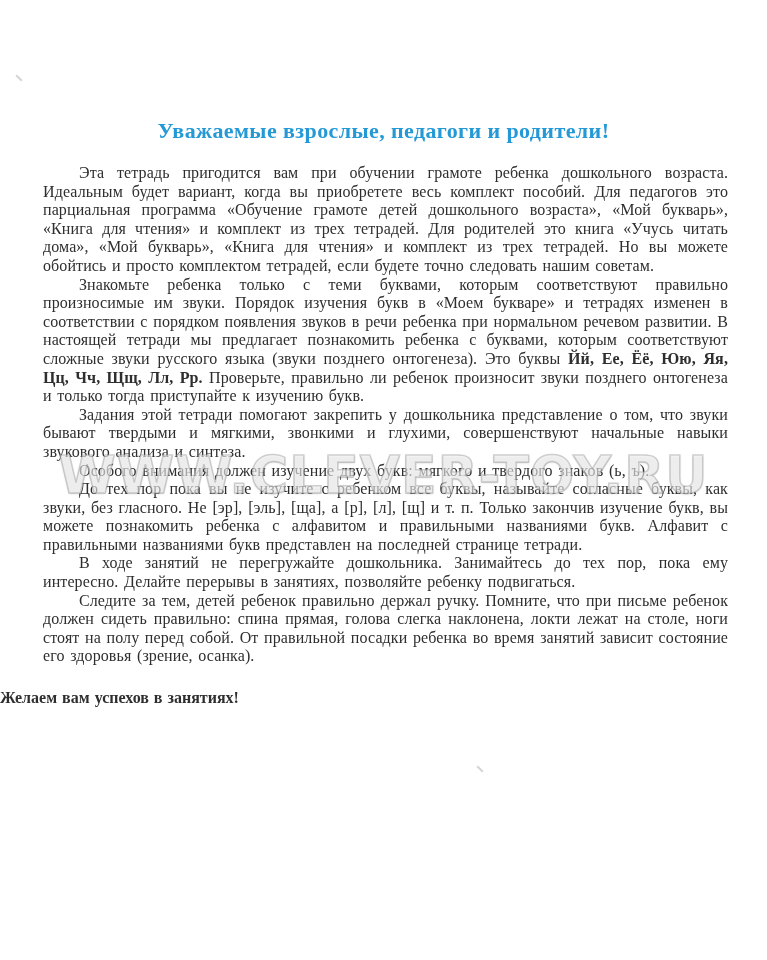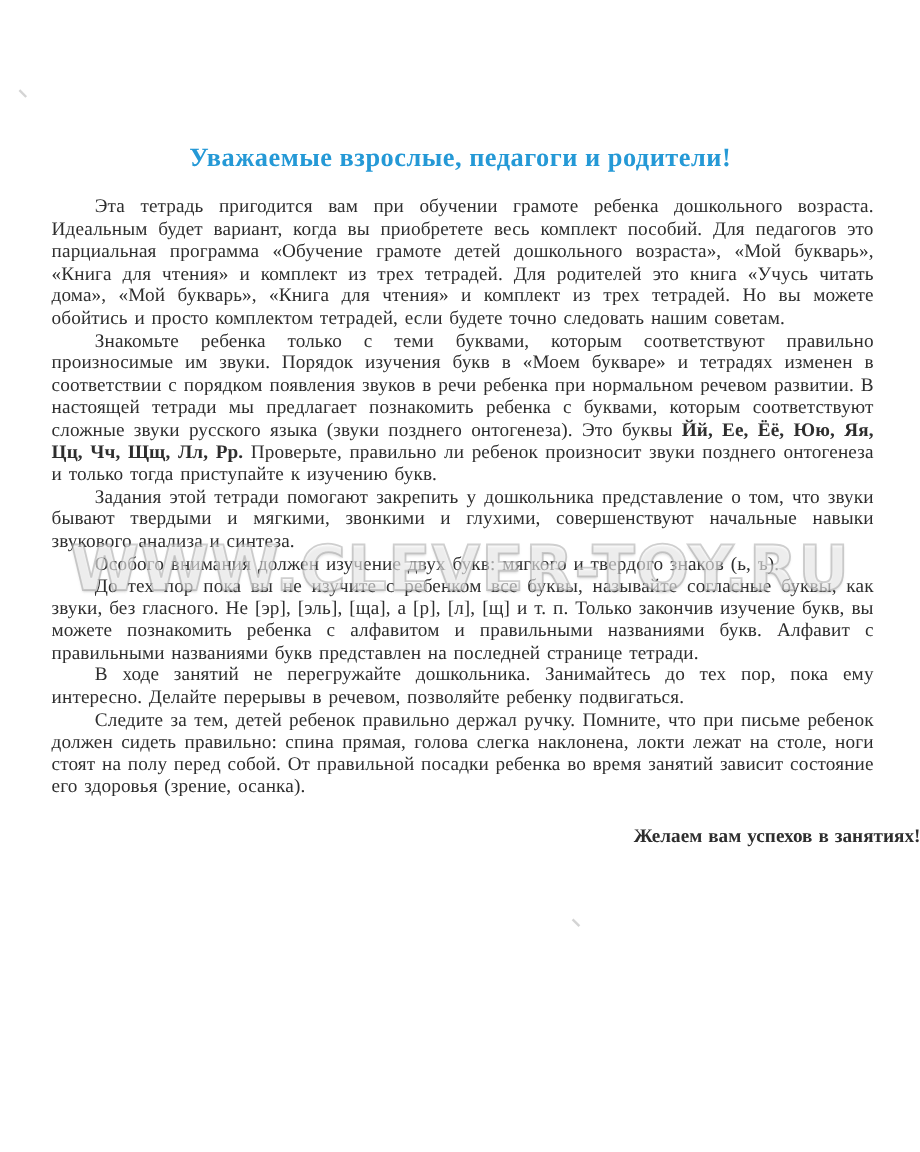--- a/index.html
+++ b/index.html
@@ -38,21 +38,21 @@
     margin: 0;
     text-indent: 36px;
     word-spacing: 1.5px;
     letter-spacing: 0.1px;
   }
   .bold-run {
     font-weight: bold;
   }
   .closing {
     margin: 22px 0 0 0;
-    text-align: right;
+    text-align: left;
     font-size: 16px;
     line-height: 19px;
     font-weight: bold;
     color: #2e2e2e;
     word-spacing: 1px;
   }
   .watermark {
     position: absolute;
     top: 446px;
     left: 0;
@@ -81,21 +81,21 @@
 <div class="page">
 
   <h1 class="title">Уважаемые взрослые, педагоги и родители!</h1>
 
   <div class="body-text">
     <p>Эта тетрадь пригодится вам при обучении грамоте ребенка дошкольного возраста. Идеальным будет вариант, когда вы приобретете весь комплект пособий. Для педагогов это парциальная программа «Обучение грамоте детей дошкольного возраста», «Мой букварь», «Книга для чтения» и комплект из трех тетрадей. Для родителей это книга «Учусь читать дома», «Мой букварь», «Книга для чтения» и комплект из трех тетрадей. Но вы можете обойтись и просто комплектом тетрадей, если будете точно следовать нашим советам.</p>
     <p><span>Знакомьте ребенка только с теми буквами, которым соответствуют правильно произносимые им звуки. Порядок изучения букв в «Моем букваре» и тетрадях изменен в соответствии с порядком появления звуков в речи ребенка при нормальном речевом развитии. В настоящей тетради мы предлагает познакомить ребенка с буквами, которым соответствуют сложные звуки русского языка (звуки позднего онтогенеза). Это буквы </span><span class="bold-run">Йй, Ее, Ёё, Юю, Яя, Цц, Чч, Щщ, Лл, Рр.</span><span> Проверьте, правильно ли ребенок произносит звуки позднего онтогенеза и только тогда приступайте к изучению букв.</span></p>
     <p>Задания этой тетради помогают закрепить у дошкольника представление о том, что звуки бывают твердыми и мягкими, звонкими и глухими, совершенствуют начальные навыки звукового анализа и синтеза.</p>
     <p>Особого внимания должен изучение двух букв: мягкого и твердого знаков (ь, ъ).</p>
     <p>До тех пор пока вы не изучите с ребенком все буквы, называйте согласные буквы, как звуки, без гласного. Не [эр], [эль], [ща], а [р], [л], [щ] и т. п. Только закончив изучение букв, вы можете познакомить ребенка с алфавитом и правильными названиями букв. Алфавит с правильными названиями букв представлен на последней странице тетради.</p>
-    <p>В ходе занятий не перегружайте дошкольника. Занимайтесь до тех пор, пока ему интересно. Делайте перерывы в речевом, позволяйте ребенку подвигаться.</p>
+    <p>В ходе занятий не перегружайте дошкольника. Занимайтесь до тех пор, пока ему интересно. Делайте перерывы в занятиях, позволяйте ребенку подвигаться.</p>
     <p>Следите за тем, детей ребенок правильно держал ручку. Помните, что при письме ребенок должен сидеть правильно: спина прямая, голова слегка наклонена, локти лежат на столе, ноги стоят на полу перед собой. От правильной посадки ребенка во время занятий зависит состояние его здоровья (зрение, осанка).</p>
   </div>
 
   <p class="closing">Желаем вам успехов в занятиях!</p>
 
   <div class="watermark">WWW.CLEVER-TOY.RU</div>
 
   <div class="speck" style="left:15px;top:77px;width:8px;height:2px;"></div>
   <div class="speck" style="left:476px;top:768px;width:8px;height:2px;"></div>
 

